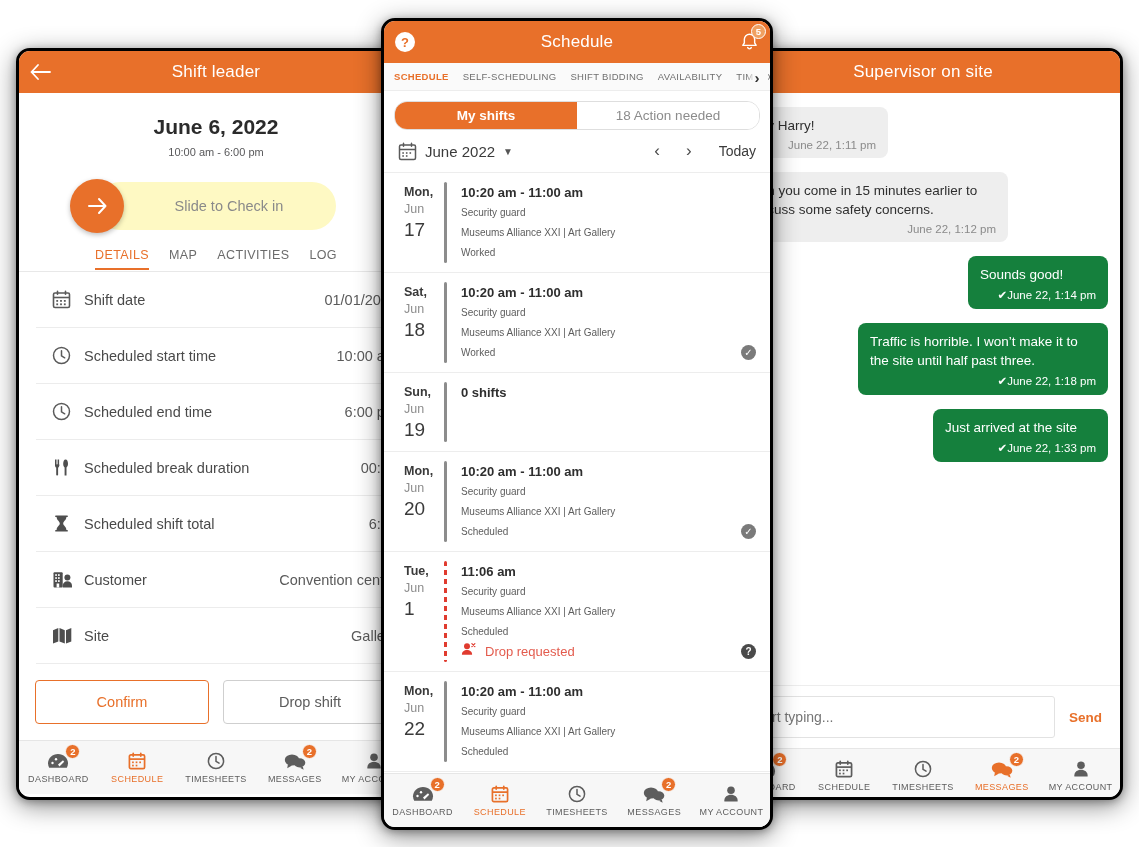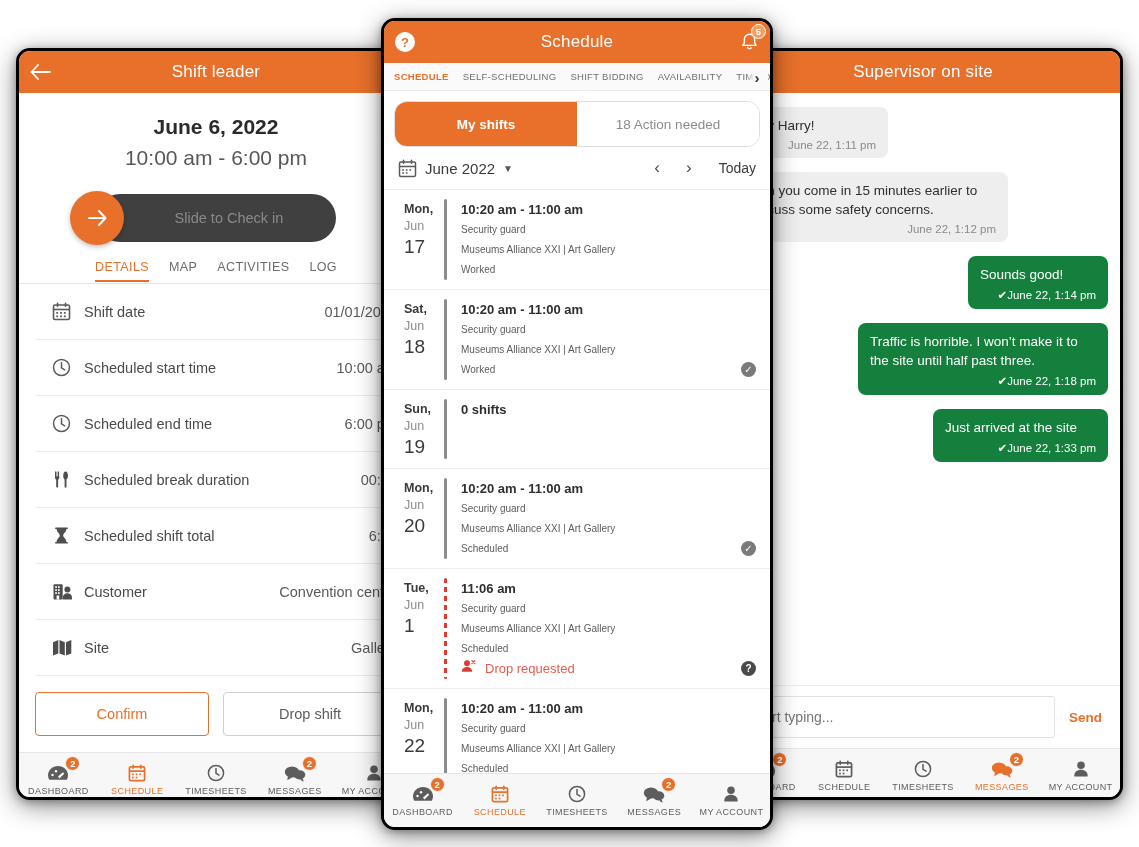--- a/index.html
+++ b/index.html
@@ -38,25 +38,25 @@
   }
   .appbar-icon {
     width: 42px; height: 42px;
     display: flex; align-items: center; justify-content: center;
   }
 
   
   #left-panel { left: 16px; top: 48px; width: 400px; height: 752px; }
   .shift-hero { padding: 22px 0 0 0; text-align: center; background:#fff; }
   .shift-date { font-size: 21px; font-weight: 700; color: #2b2b2b; }
-  .shift-time { font-size: 21px; color: #58585a; margin-top: 7px; }
+  .shift-time { font-size: 11px; color: #58585a; margin-top: 7px; }
   .slider-wrap {
     margin: 24px auto 0;
     width: 240px; height: 48px;
-    background: #404040;
+    background: #fef9c3;
     border-radius: 26px;
     position: relative;
     display: flex; align-items: center;
   }
   .slider-knob {
     position: absolute; left: -26px; top: -3px;
     width: 54px; height: 54px;
     background: #E8702A;
     border-radius: 50%;
     display: flex; align-items: center; justify-content: center;
@@ -148,21 +148,21 @@
   .subtab { font-size: 9.5px; letter-spacing: .3px; color: #6f6f6f; white-space: nowrap; }
   .subtab.active { color: #E8702A; font-weight: 700; }
   .subtabs-arrow {
     position: absolute; right: 2px; top: 0; height: 28px; width: 22px;
     display:flex; align-items:center; justify-content:center;
     background: linear-gradient(to right, rgba(250,250,250,0), #fafafa 40%);
     color: #333; font-size: 15px; font-weight: 700;
   }
   .segmented {
     display: flex; margin: 10px 10px 0;
-    border: 1px solid #dedede; border-radius: 13px; overflow: hidden; height: 46px;
+    border: 1px solid #dedede; border-radius: 13px; overflow: hidden; height: 29px;
   }
   .seg {
     flex: 1; display: flex; align-items: center; justify-content: center;
     font-size: 13.5px; color: #8c8c8c; background: #fff;
   }
   .seg.active { background: #E8702A; color: #fff; font-weight: 700; }
   .month-row {
     display: flex; align-items: center;
     height: 42px; padding: 0 14px; gap: 8px;
   }

